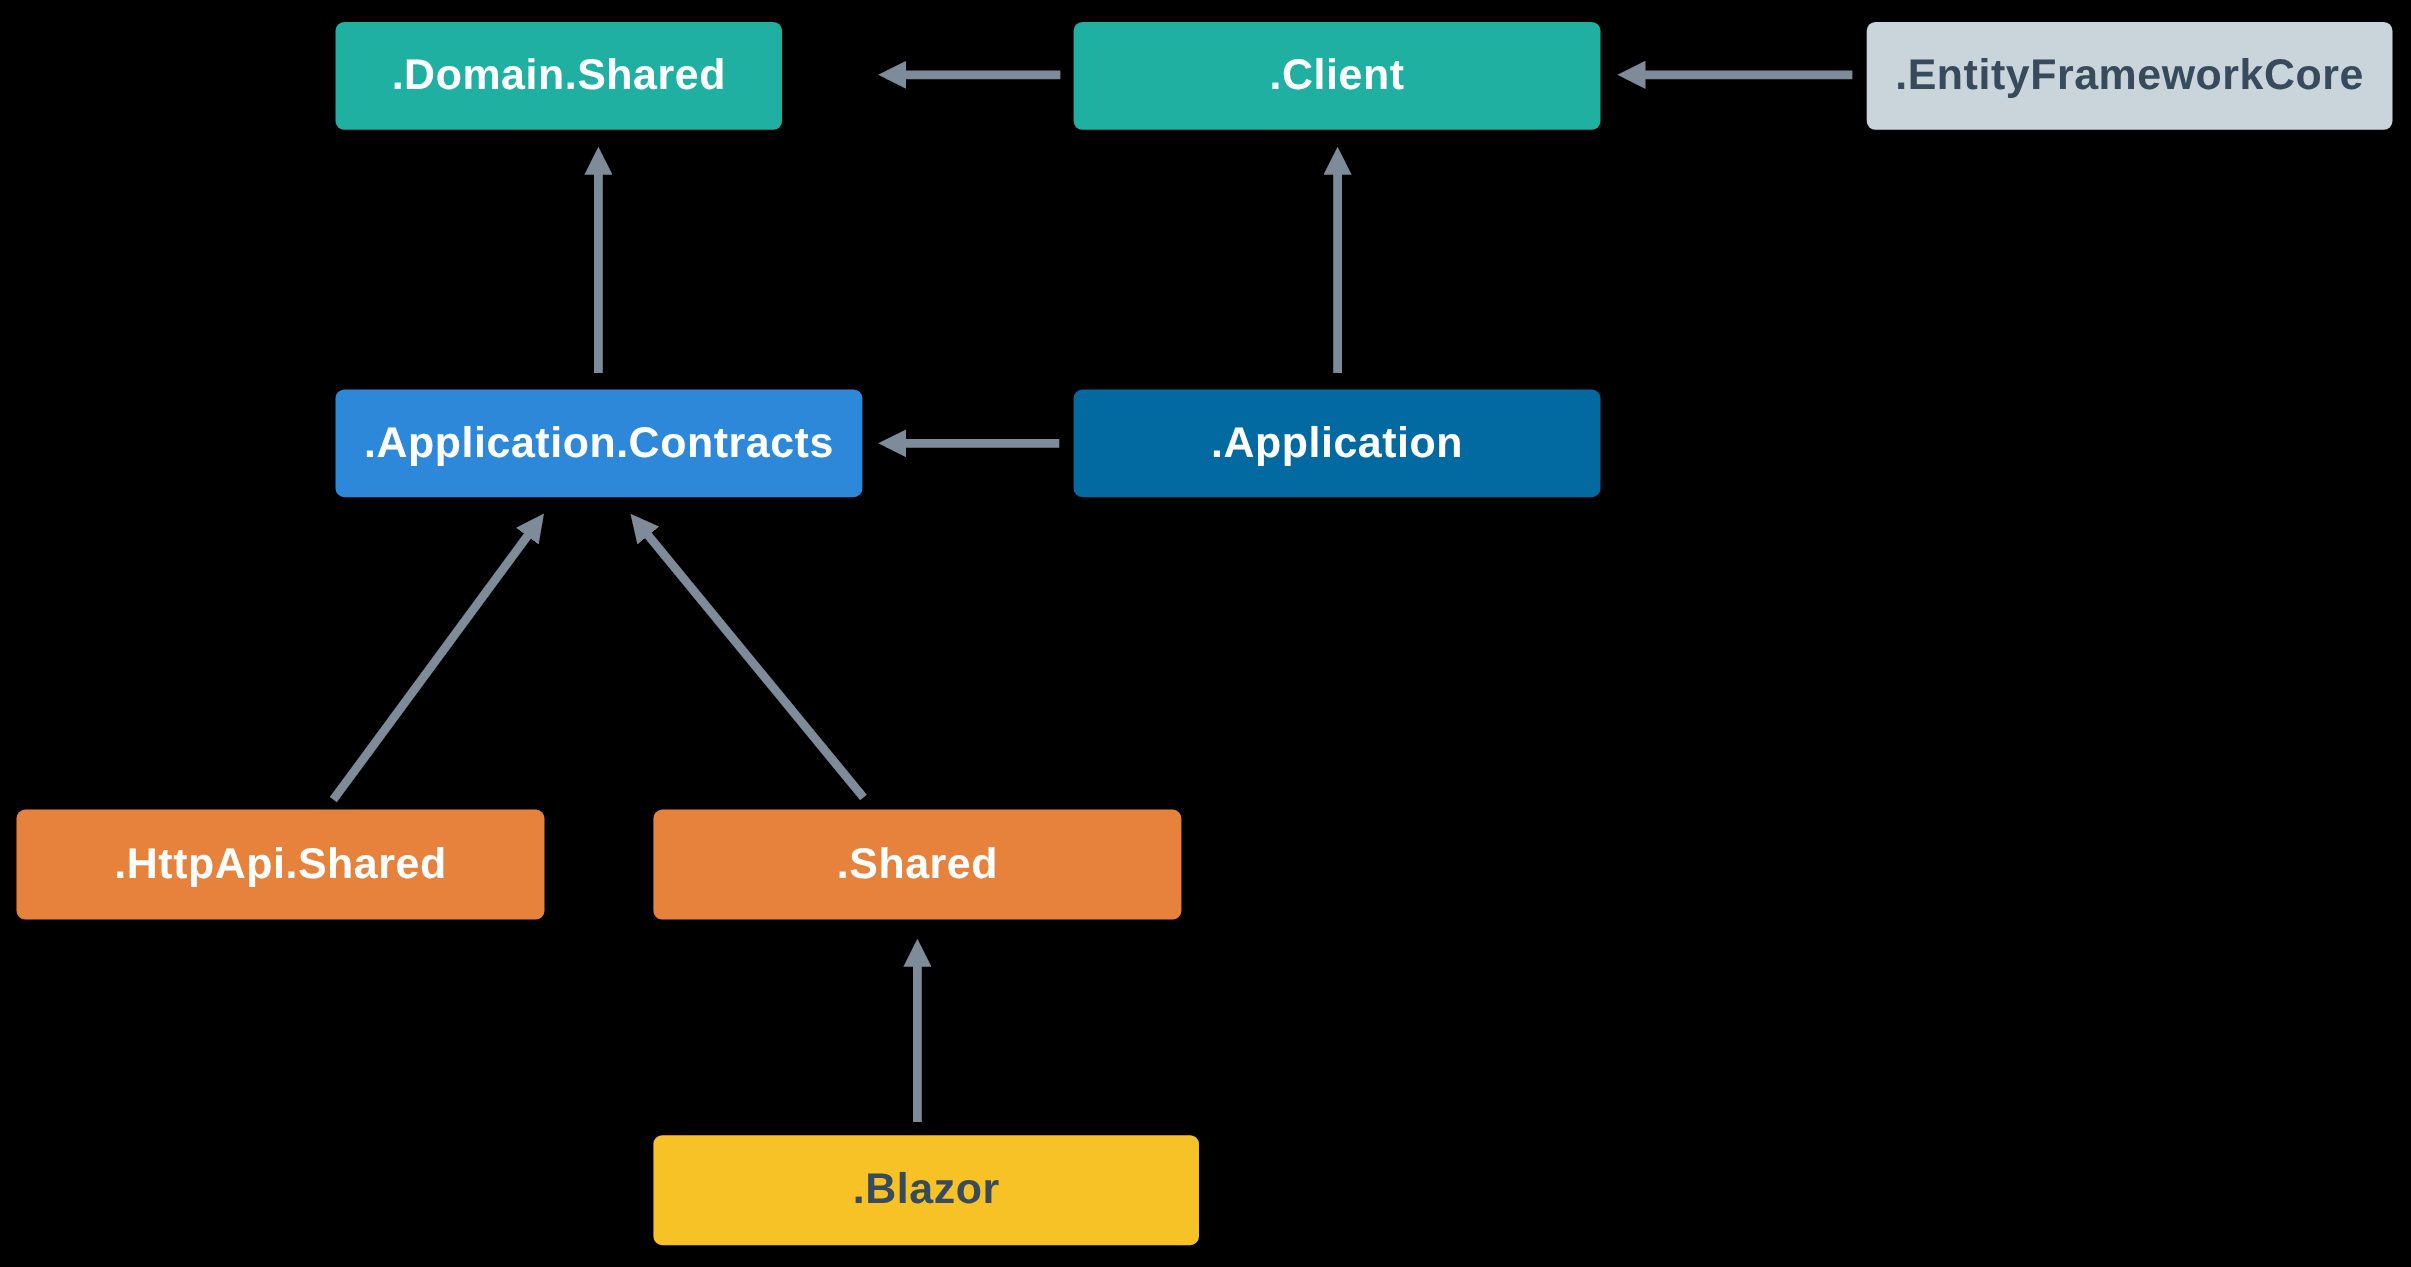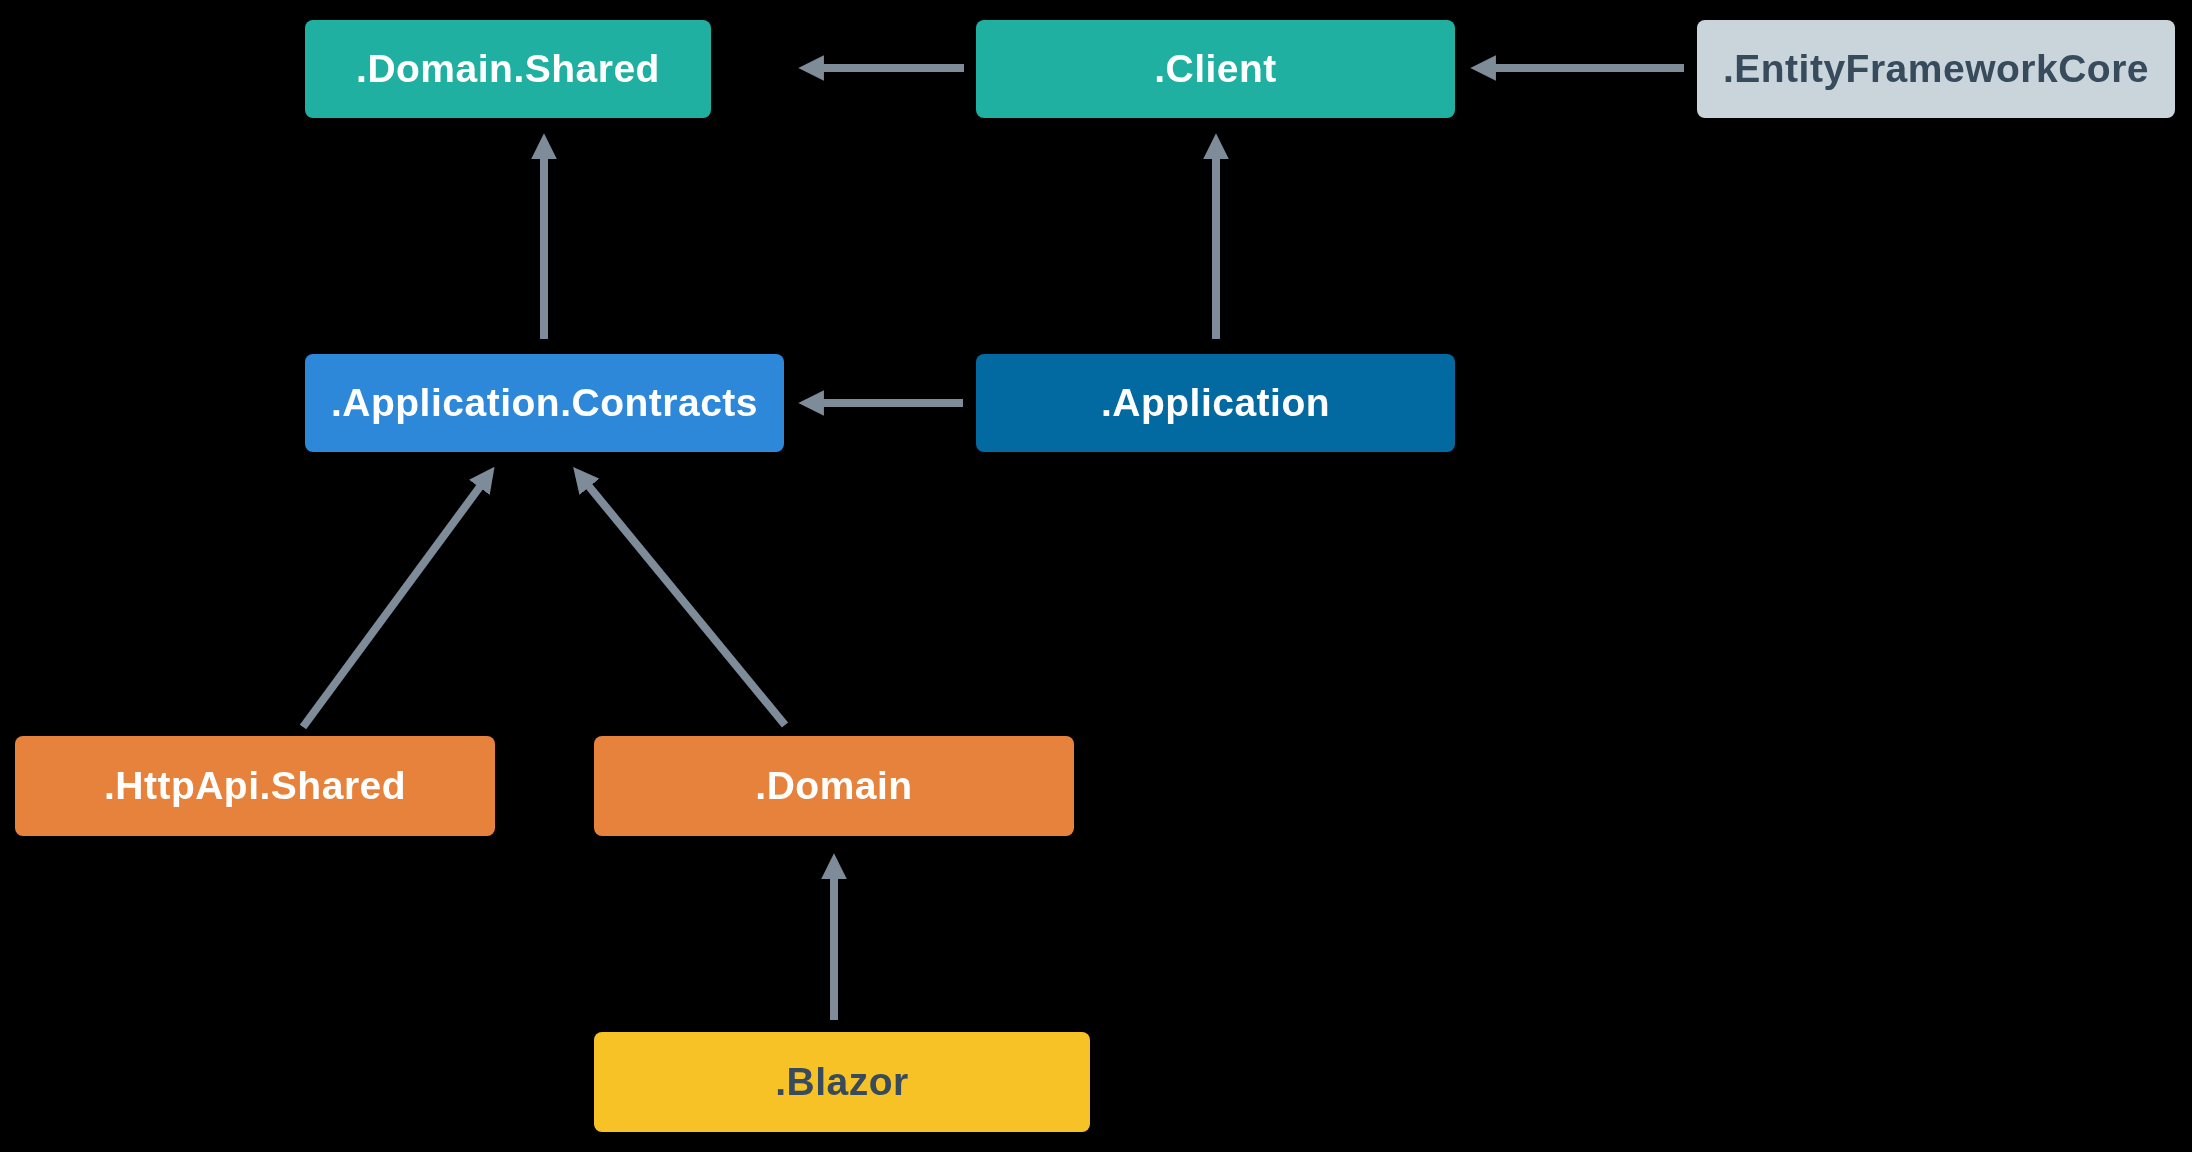--- a/index.html
+++ b/index.html
@@ -86,19 +86,19 @@
   <div class="node n3" style="background: rgb(46, 136, 217); color: rgb(255, 255, 255);">
     <span>.Application.Contracts</span>
   </div>
   <div class="node n4" style="background: #0369a1; color: rgb(255, 255, 255);">
     <span>.Application</span>
   </div>
   <div class="node n5" style="background: rgb(230, 130, 59); color: rgb(255, 255, 255);">
     <span>.HttpApi.Shared</span>
   </div>
   <div class="node n6" style="background: rgb(230, 130, 59); color: rgb(255, 255, 255);">
-    <span>.Domain</span>
+    <span>.Shared</span>
   </div>
   <div class="node n7" style="background: rgb(246, 194, 38); color: rgb(55, 75, 92);">
     <span>.Blazor</span>
   </div>
 
 </div>
 
 </body></html>

